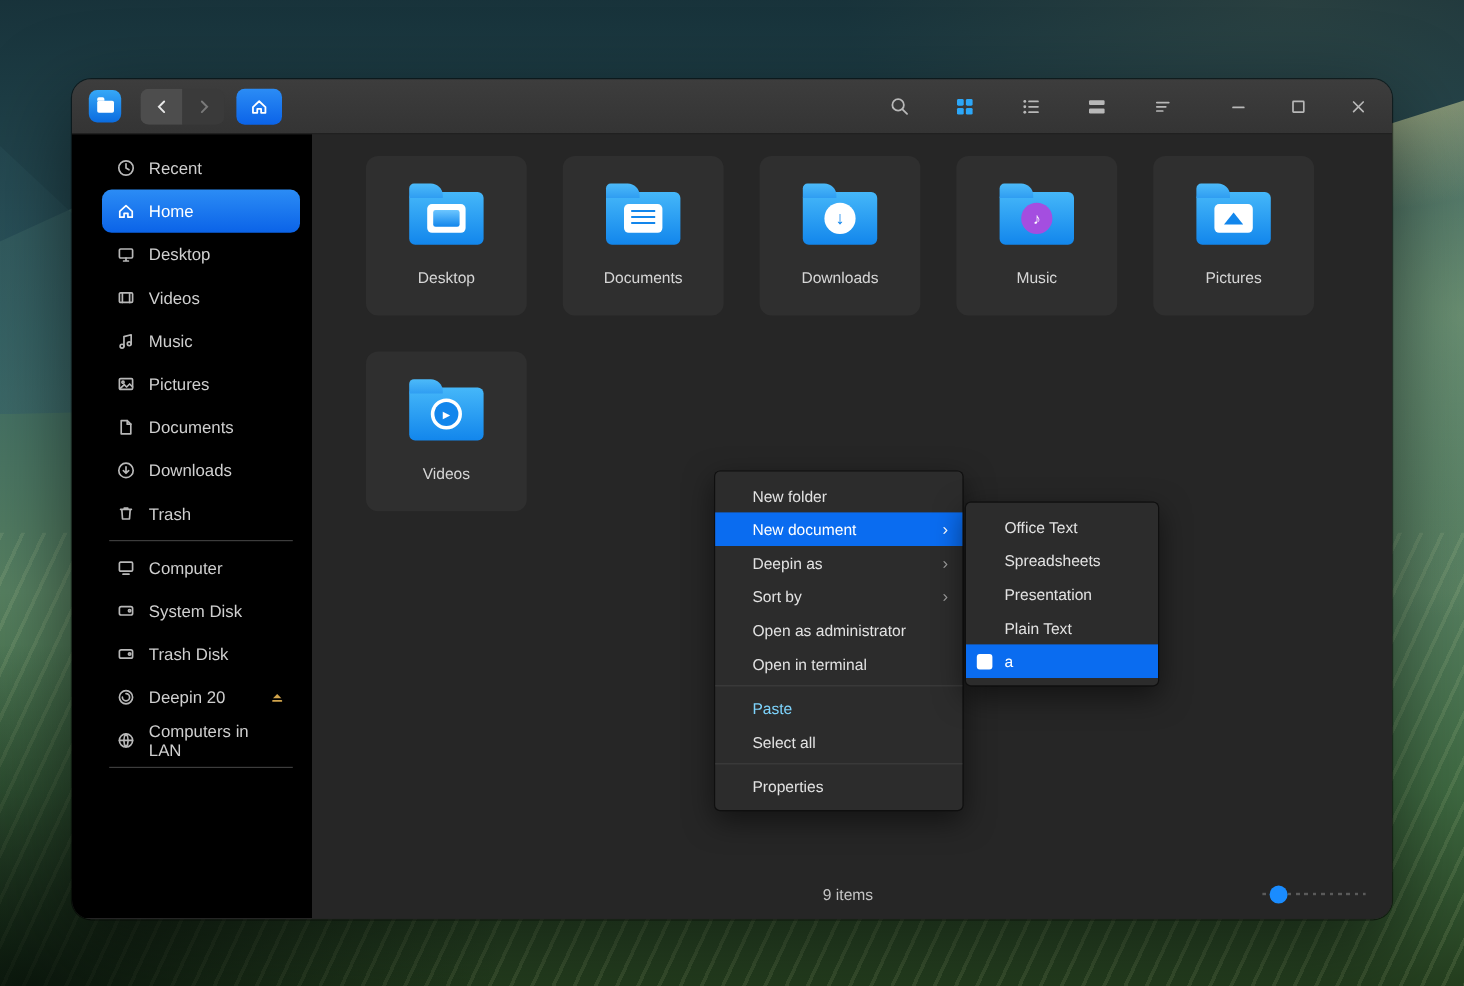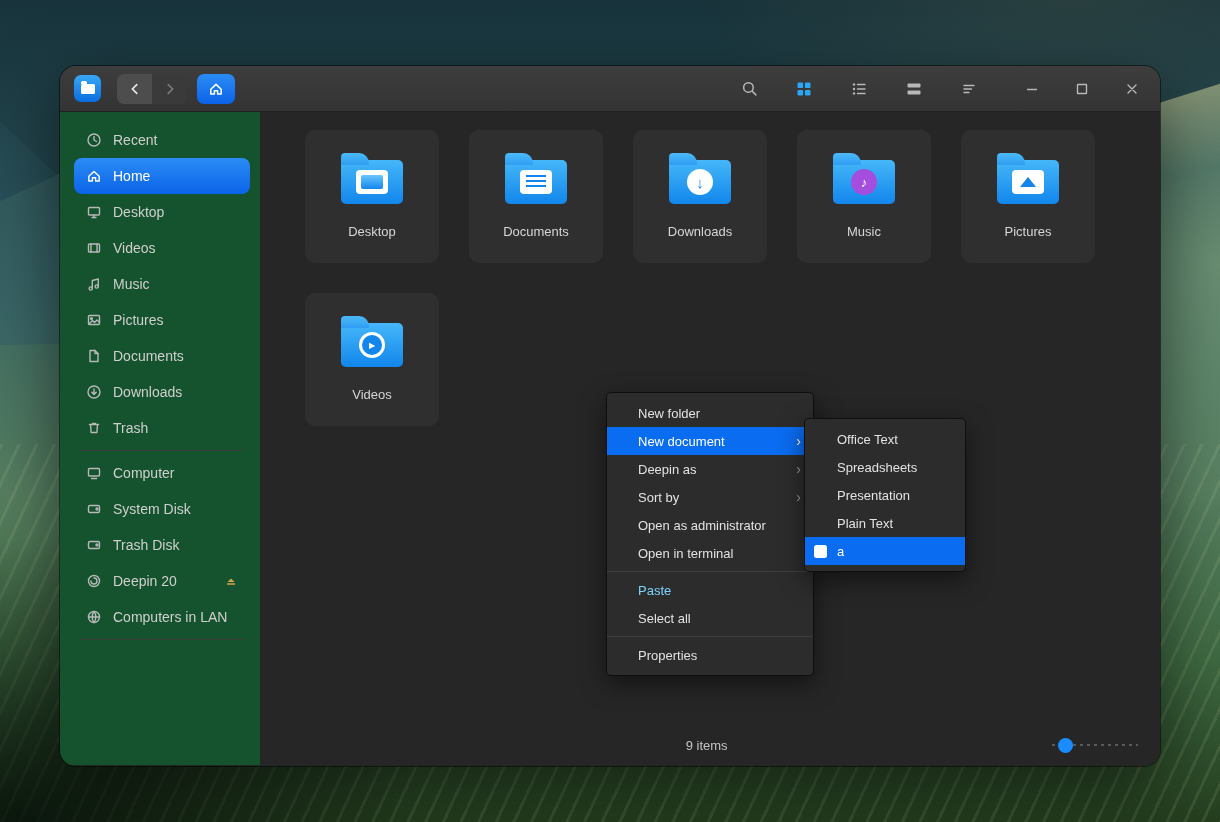--- a/index.html
+++ b/index.html
@@ -49,21 +49,21 @@
   svg.ic { display:block; }
   .st { stroke:#b8b8b8; stroke-width:1.4; fill:none; stroke-linecap:round; stroke-linejoin:round; }
   .st-white { stroke:#fff; stroke-width:1.5; fill:none; stroke-linecap:round; stroke-linejoin:round; }
   .st-dim { stroke:#7a7a7a; stroke-width:1.6; fill:none; stroke-linecap:round; }
   .st-light { stroke:#e8e8e8; stroke-width:1.6; fill:none; stroke-linecap:round; }
   .fill-accent { fill:#2ca7f8; }
   .fill-grey { fill:#b8b8b8; }
 
   
   .win-body { display:flex; height:653px; }
-  .sidebar { width:200px; background:#14532d; padding:10px 10px 0 14px; flex-shrink:0; }
+  .sidebar { width:200px; background:#000000; padding:10px 10px 0 25px; flex-shrink:0; }
   .side-item { height:36px; display:flex; align-items:center; gap:11px; padding:0 12px; border-radius:8px; cursor:pointer; font-size:14px; color:#cfcfcf; }
   .side-item .sicon { width:16px; height:16px; flex-shrink:0; }
   .side-item.active { background:linear-gradient(180deg,#2b8cf5,#0b63e8); color:#fff; }
   .side-item.active .st { stroke:#fff; }
   .side-sep { height:1px; background:#3c3c3c; margin:4px 6px; }
   .eject-btn { margin-left:auto; background:none; border:none; cursor:pointer; display:flex; }
 
   .content { flex:1; background:#262626; position:relative; display:flex; flex-direction:column; }
   .folder-grid { padding:18px 0 0 45px; display:flex; flex-wrap:wrap; gap:30px; width:860px; }
   .folder-card { width:134px; height:133px; background:#2f2f2f; border-radius:10px; cursor:pointer;
@@ -88,21 +88,21 @@
   
   .statusbar { margin-top:auto; height:40px; position:relative; display:flex; align-items:center; }
   .items-count { position:absolute; left:50%; transform:translateX(-58%); font-size:13px; color:#c4c4c4; }
   .size-slider { position:absolute; right:22px; display:flex; align-items:center; width:86px; height:16px; cursor:pointer; }
   .slider-track { width:100%; height:2px; background:repeating-linear-gradient(90deg,#5a5a5a 0 3px,transparent 3px 7px); }
   .slider-knob { position:absolute; left:6px; top:1px; width:15px; height:15px; border-radius:50%; background:#1a8cff; }
 
   
   .menu { position:absolute; background:#2c2c2c; border:1px solid rgba(0,0,0,0.65); border-radius:5px;
     box-shadow:0 8px 24px rgba(0,0,0,0.5); padding:6px 0; font-size:13px; color:#e2e2e2; z-index:10; }
-  .context-menu { left:546px; top:326px; width:208px; }
+  .context-menu { left:535px; top:326px; width:208px; }
   .submenu { left:744px; top:352px; width:162px; }
   .menu-item { height:28px; display:flex; align-items:center; padding:0 12px 0 31px; cursor:pointer; }
   .menu-item .arrow { margin-left:auto; color:#9a9a9a; font-size:14px; }
   .menu-item.highlight { background:#0a6cf0; color:#fff; }
   .menu-item.highlight .arrow { color:#fff; }
   .menu-item.disabled { color:#7dd3fc; cursor:default; }
   .menu-sep { height:1px; background:#3e3e3e; margin:4px 0; }
   .submenu .menu-item { padding-left:32px; }
   .menu-item .file-ic { width:13px; height:13px; background:#fff; border-radius:2.5px; margin-right:10px; margin-left:-23px; flex-shrink:0; }
 </style>

